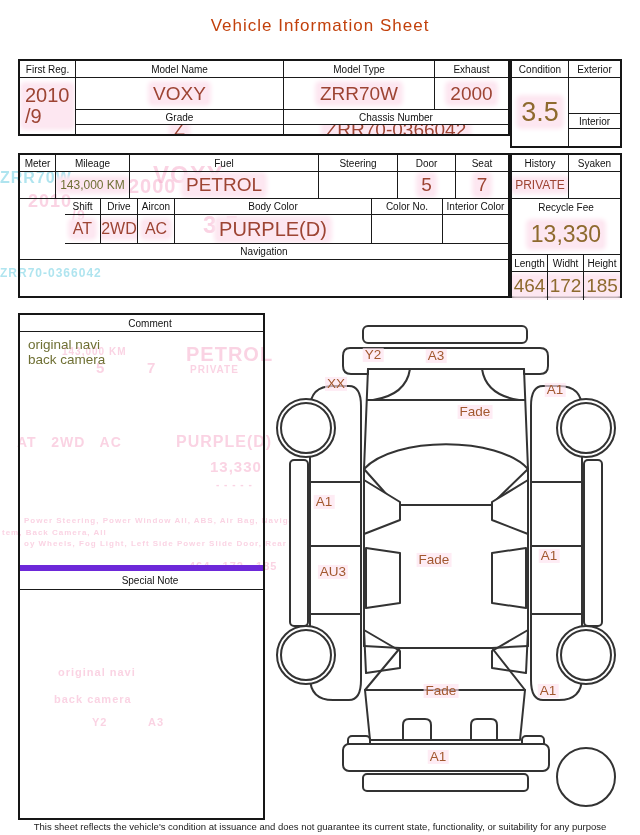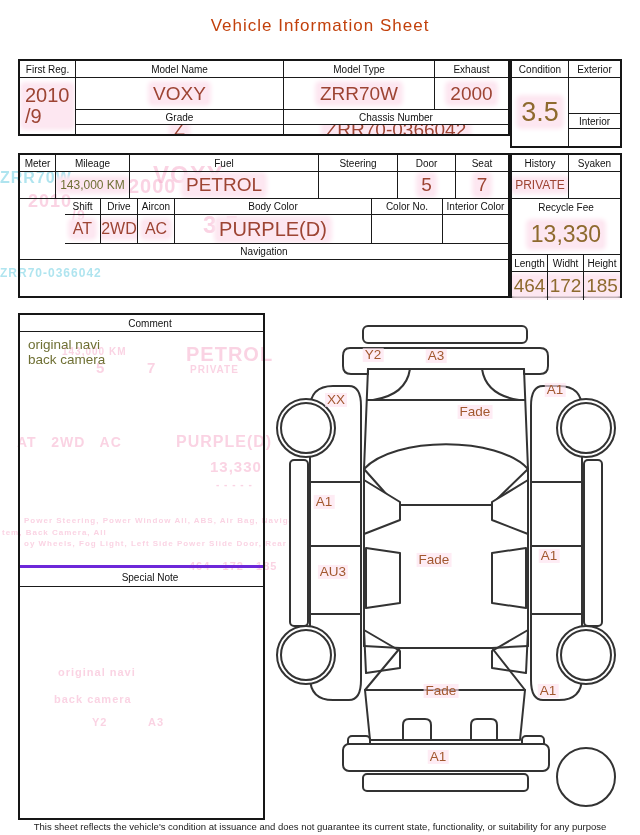--- a/index.html
+++ b/index.html
@@ -22,21 +22,21 @@
   .gold{color:var(--value-gold);}
   .olive{color:var(--value-olive);}
   .s12{font-size:12px;} .s16{font-size:16px;} .s18{font-size:18px;} .s19{font-size:19px;}
   .s20{font-size:20px;} .s23{font-size:23px;} .s27{font-size:27px;}
   .equip{font-size:11px;color:var(--value-red);padding:3px 6px;line-height:1.2;white-space:pre-line;}
   
   .secHead{height:16px;border-bottom:1px solid #1a1a1a;display:flex;align-items:center;justify-content:center;
            font-size:10px;padding-left:17px;}
   .freeText{white-space:pre-line;padding:5px 8px;line-height:1.12;}
   .comText{font-size:13.5px;color:var(--value-olive);height:233px;box-sizing:border-box;}
-  .snWrap{border-top:3px solid #6d28d9;}
+  .snWrap{border-top:6px solid #6d28d9;}
   .snHead{height:18px;}
   .snText{font-size:13.5px;color:var(--note-red);line-height:1.15;}
   
   .diagram{position:absolute;left:270px;top:312px;width:370px;height:500px;}
   .diagram svg{position:absolute;left:0;top:0;}
   .diag-label{position:absolute;transform:translate(-50%,-50%);font-size:13.5px;
               color:var(--diagram-label);background:rgba(253,226,238,.65);padding:0 2px;
               line-height:1.05;white-space:nowrap;}
   
   .ghost-layer{position:absolute;inset:0;z-index:1;pointer-events:none;}
@@ -267,21 +267,21 @@
 
         <rect x="78" y="424" width="22" height="12" rx="4" fill="#fff"></rect>
         <rect x="252" y="424" width="22" height="12" rx="4" fill="#fff"></rect>
         <rect x="73" y="432" width="206" height="27" rx="6" fill="#fff"></rect>
         <rect x="93" y="462" width="165" height="17" rx="4" fill="#fff"></rect>
       </g>
     </svg>
     <div style="position:absolute;inset:0;">
         <div class="diag-label" style="left: 103px; top: 43px;">Y2</div>
         <div class="diag-label" style="left: 166px; top: 44px;">A3</div>
-        <div class="diag-label" style="left: 66px; top: 88px;">XX</div>
+        <div class="diag-label" style="left: 66px; top: 72px;">XX</div>
         <div class="diag-label" style="left: 285px; top: 78px;">A1</div>
         <div class="diag-label" style="left: 205px; top: 100px;">Fade</div>
         <div class="diag-label" style="left: 54px; top: 190px;">A1</div>
         <div class="diag-label" style="left: 164px; top: 248px;">Fade</div>
         <div class="diag-label" style="left: 279px; top: 244px;">A1</div>
         <div class="diag-label" style="left: 63px; top: 260px;">AU3</div>
         <div class="diag-label" style="left: 171px; top: 379px;">Fade</div>
         <div class="diag-label" style="left: 278px; top: 379px;">A1</div>
         <div class="diag-label" style="left: 168px; top: 445px;">A1</div>
       </div>

